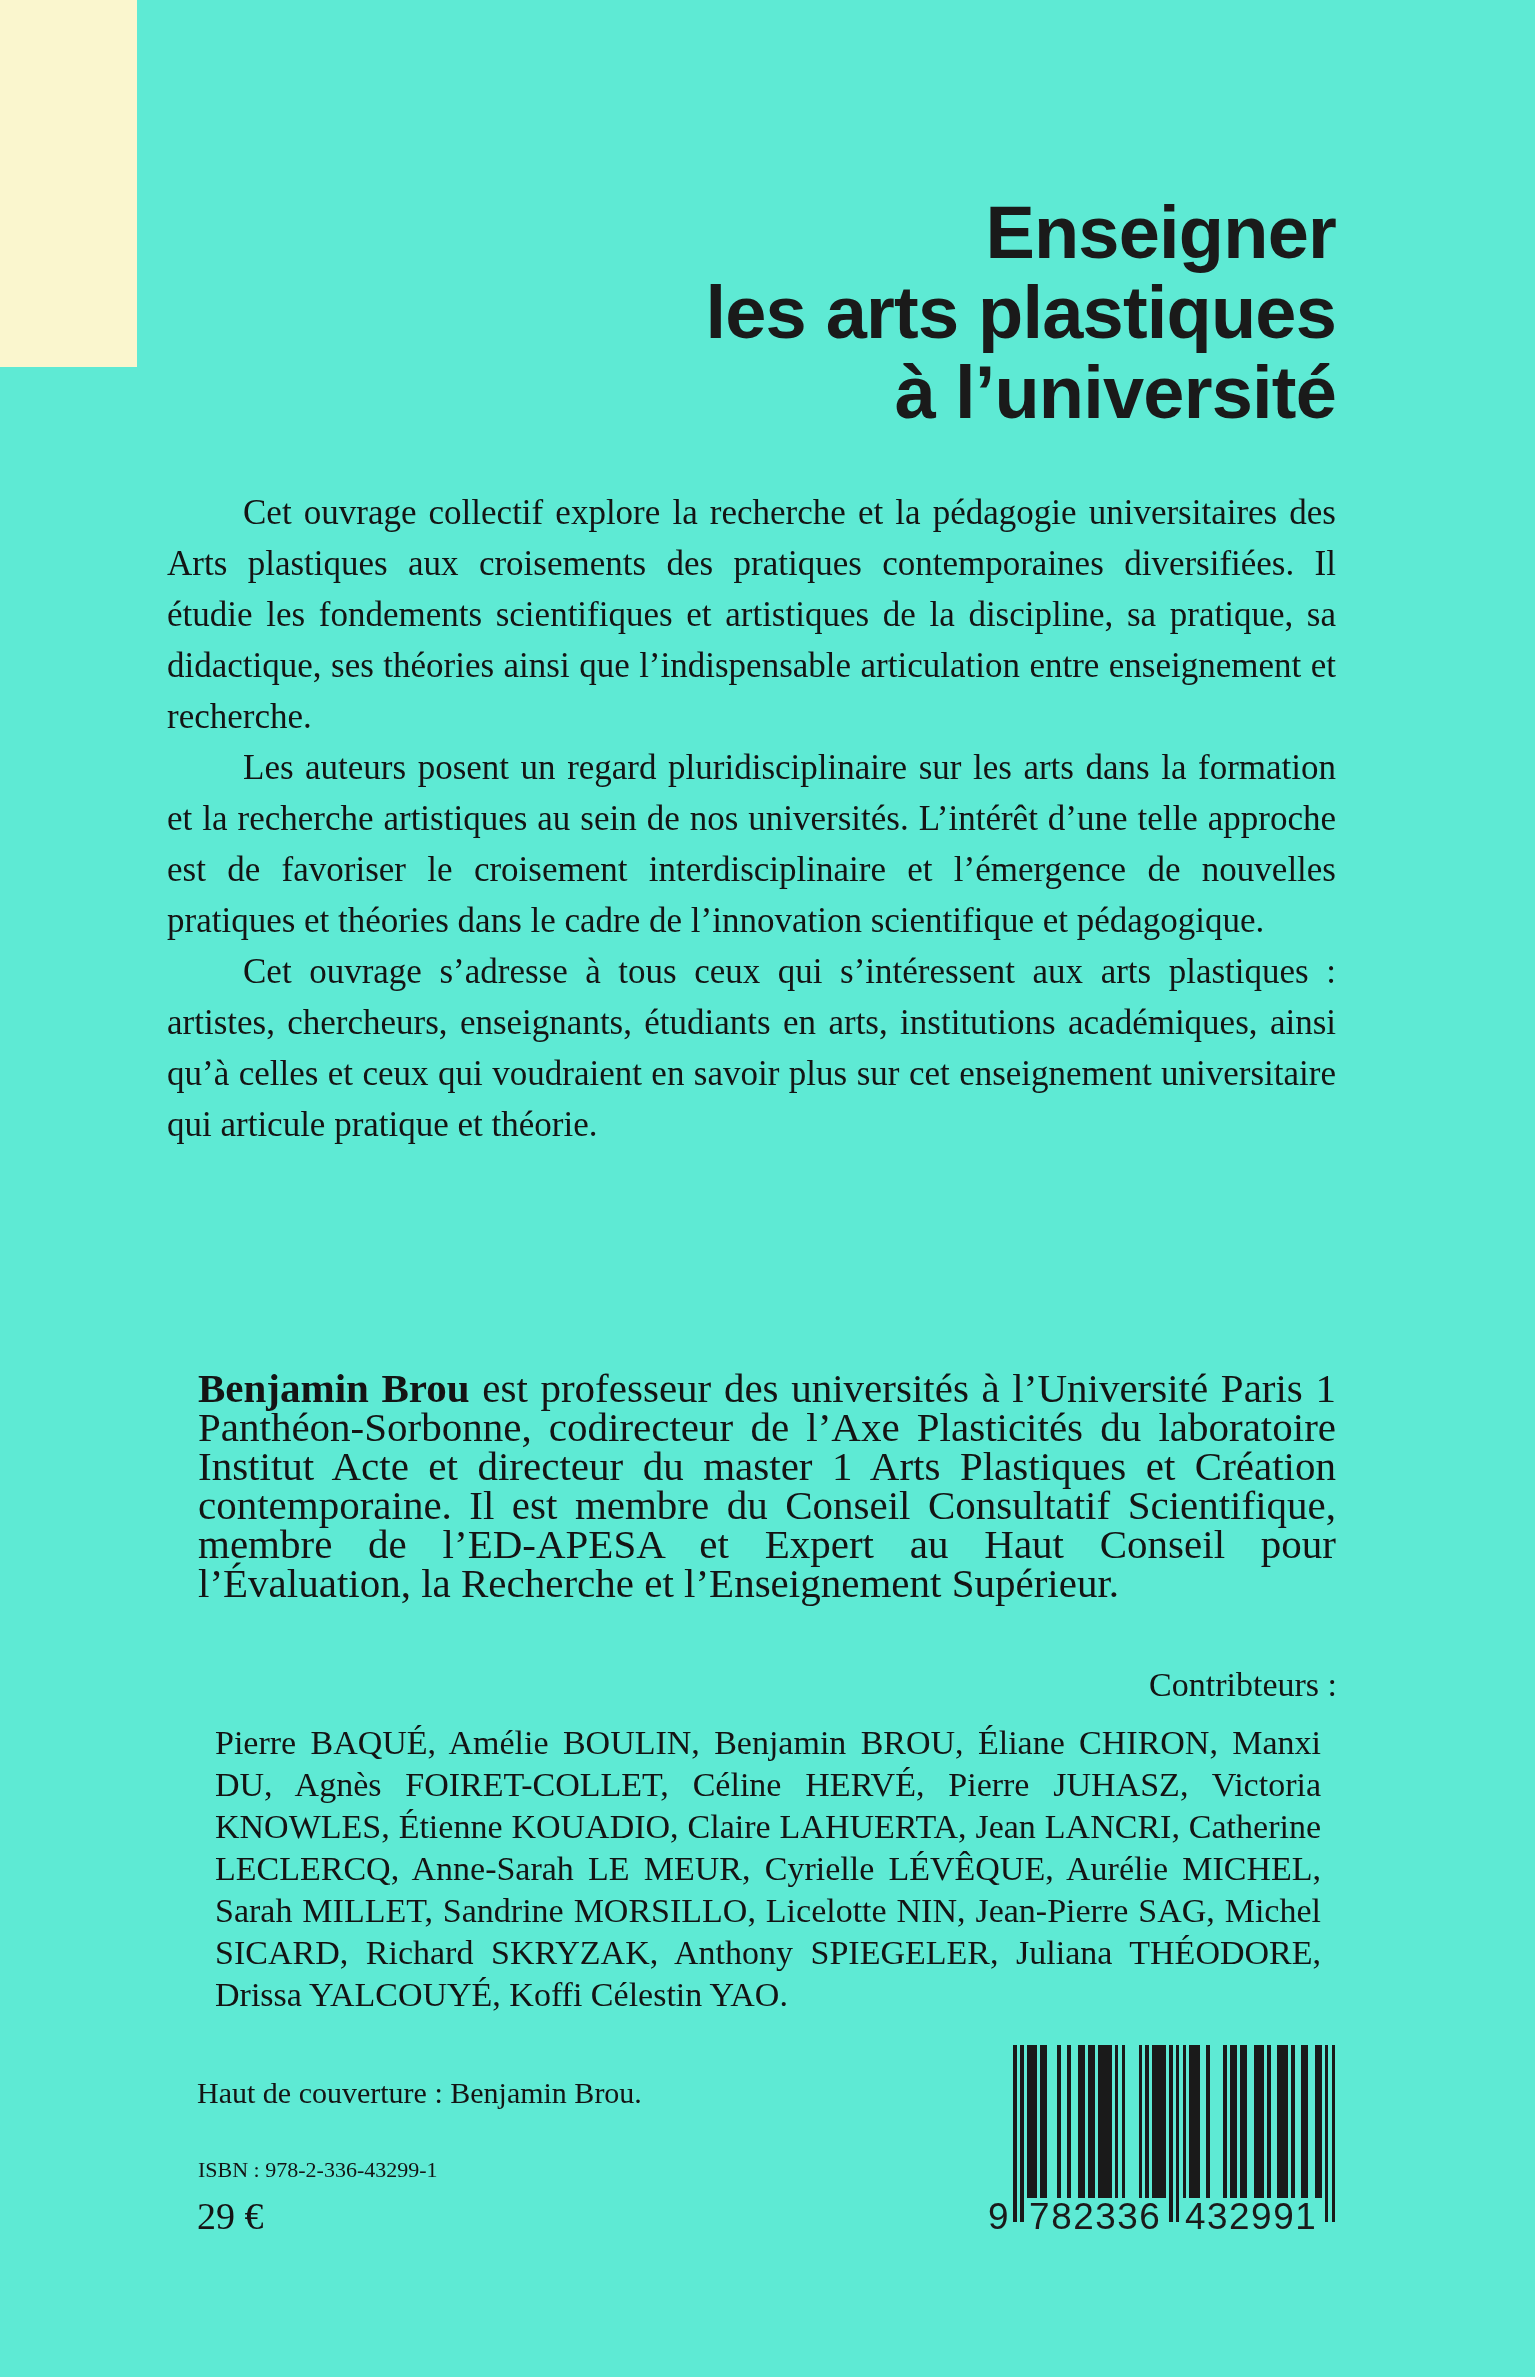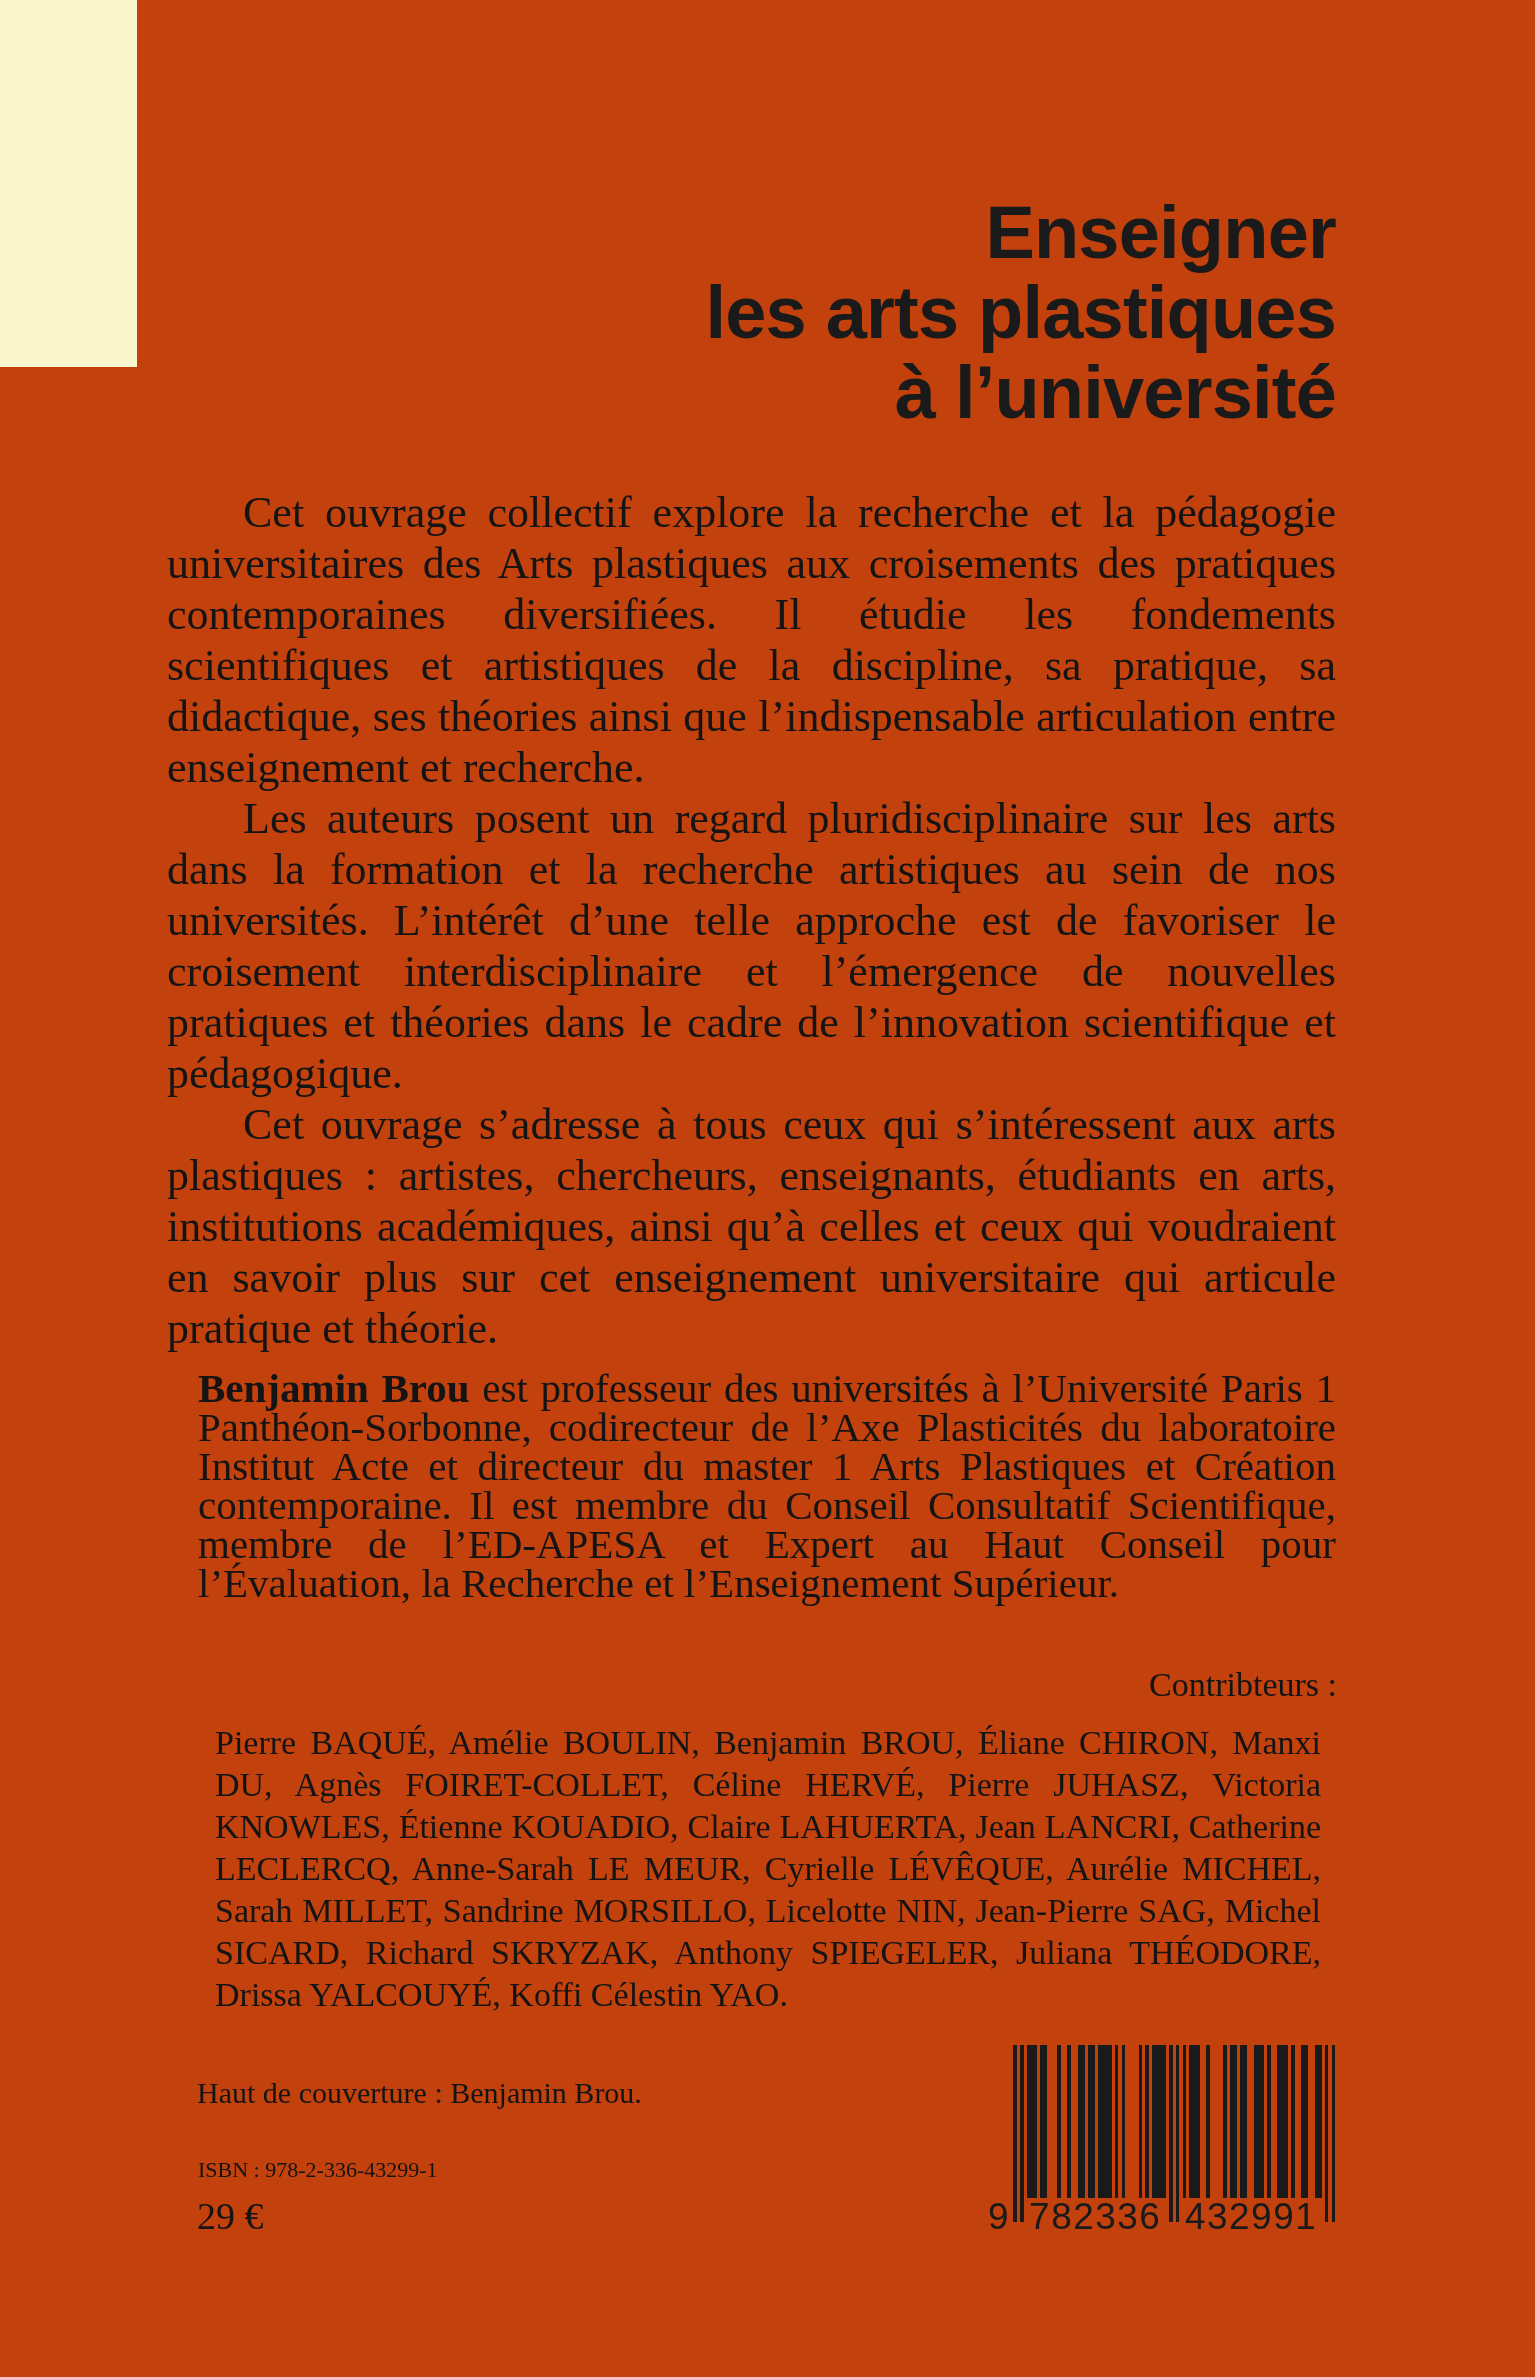--- a/index.html
+++ b/index.html
@@ -10,21 +10,21 @@
   }
   .strip{ position:absolute; left:0; top:0; width:137px; height:367px; background:#faf6ce; }
   .title{
     position:absolute; top:193px; right:199px; text-align:right;
     font-family:"Liberation Sans", sans-serif; font-weight:700;
     font-size:74px; line-height:80px; letter-spacing:-0.8px; color:#1a1a1a;
     white-space:nowrap;
   }
   .bodytext{
     position:absolute; left:167px; top:487px; width:1169px;
-    font-size:44px; line-height:51px; text-align:justify;
+    font-size:35px; line-height:51px; text-align:justify;
   }
   .bodytext p{ margin:0; text-indent:76px; }
   .bio{
     position:absolute; left:198px; top:1369px; width:1138px;
     font-size:41px; line-height:39px; text-align:justify;
   }
   .bio .bname{ font-weight:700; }
   .contrib{
     position:absolute; left:199px; top:1664px; width:1138px;
     font-size:34px; line-height:42px;
@@ -33,21 +33,21 @@
   .contrib .head{ margin:0;text-align:right; }
   .credit{ position:absolute; left:197px; top:2076px; font-size:30px; line-height:34px; }
   .isbn{ position:absolute; left:198px; top:2153px; font-size:22px; line-height:34px; }
   .price{ position:absolute; left:197px; top:2195px; font-size:38px; line-height:43px; }
   .barcode{ position:absolute; left:983px; top:2045px; width:352px; height:195px; }
   .barcode svg{ overflow:visible; display:block; }
 </style>
 </head>
 <body>
 
-<div class="page" style="background: #c2410c; color: rgb(20, 20, 20);">
+<div class="page" style="background: #5eead4; color: rgb(20, 20, 20);">
 
   <div class="strip" style="background: rgb(250, 246, 206);"></div>
 
   <div class="title">
     <div>Enseigner</div>
     <div>les arts plastiques</div>
     <div>à l’université</div>
   </div>
 
   <div class="bodytext">

